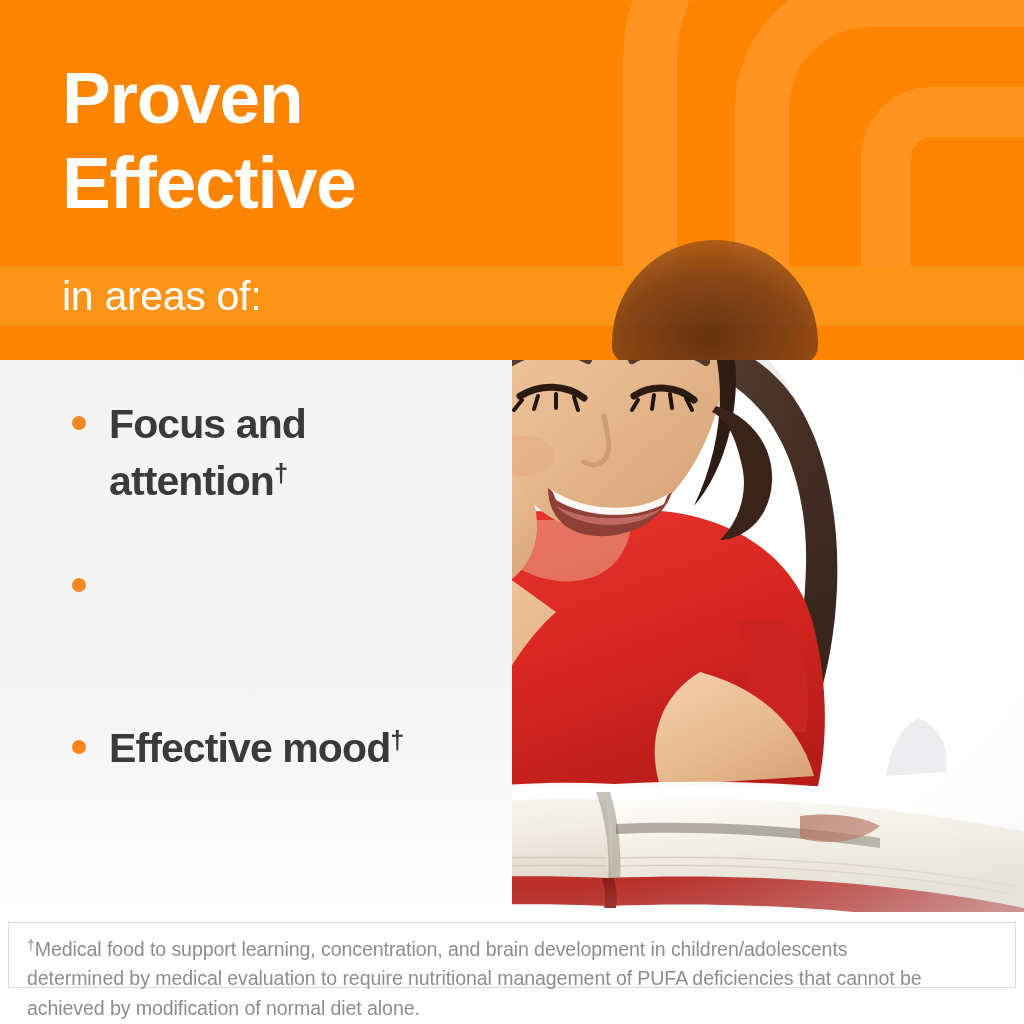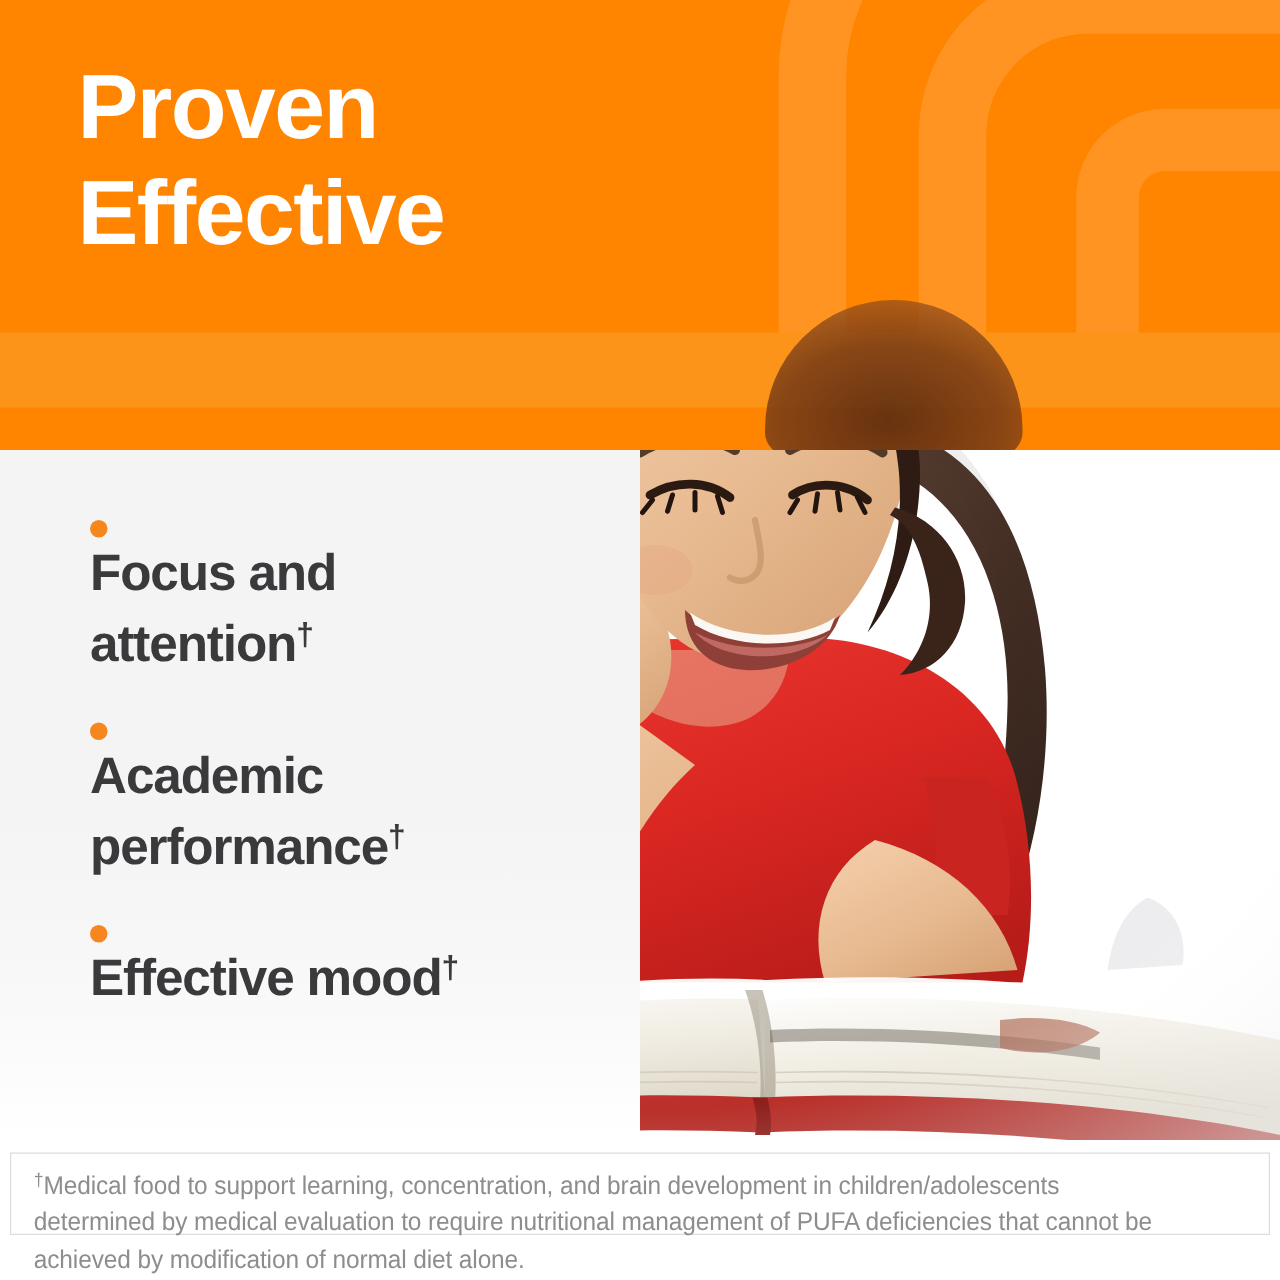--- a/index.html
+++ b/index.html
@@ -44,21 +44,21 @@
     left: 540px;
     top: -120px;
     width: 620px;
     height: 560px;
     display: block;
   }
 
   .headline {
     position: absolute;
     left: 62px;
-    top: 44px;
+    top: 56px;
     width: 620px;
     color: #ffffff;
     font-size: 73px;
     font-weight: 700;
     line-height: 1.16;
     letter-spacing: -1.2px;
     white-space: pre-line;
   }
 
   .subband {
@@ -121,21 +121,20 @@
     top: 360px;
     width: 512px;
   }
 
   .bullet-row {
     position: absolute;
     left: 72px;
     width: 440px;
     display: flex;
     align-items: flex-start;
-    flex-direction: column;
   }
   .bullet-row.b1 { top: 36px; }
   .bullet-row.b2 { top: 198px; }
   .bullet-row.b3 { top: 360px; }
 
   .dot {
     flex: 0 0 auto;
     width: 14px;
     height: 14px;
     border-radius: 50%;
@@ -219,20 +218,21 @@
           <path d="M600 120 H330 A108 108 0 0 0 222 228 V430" stroke-width="54"></path>
           <path d="M600 232 H392 A46 46 0 0 0 346 278 V430" stroke-width="50"></path>
         </g>
       </svg>
     </div>
 
     <div class="headline">Proven
 Effective</div>
 
     <div class="subband"></div>
+    <div class="subhead">in areas of:</div>
 
     <div class="head-in-band"></div>
   </div>
 
   <div class="content-panel"></div>
 
   <div class="photo">
     <svg class="photo-bleed" viewBox="0 0 1024 700" xmlns="http://www.w3.org/2000/svg">
       <defs>
         <linearGradient id="shirtG" x1="0.25" y1="0.1" x2="0.85" y2="0.95">
@@ -364,22 +364,20 @@
   <div class="bullets">
 
     <div class="bullet-row b1">
       <span class="dot"></span>
       <span class="bullet-text"><span>Focus and
 attention</span><span class="dagger">†</span></span>
     </div>
 
     <div class="bullet-row b2">
       <span class="dot"></span>
-      <span class="bullet-text"><span>Academic
-performance</span><span class="dagger">†</span></span>
     </div>
 
     <div class="bullet-row b3">
       <span class="dot"></span>
       <span class="bullet-text"><span>Effective mood</span><span class="dagger">†</span></span>
     </div>
   </div>
 
   <div class="footnote-box">
     <div class="footnote-text"><span class="fn-dagger">†</span><span>Medical food to support learning, concentration, and brain development in children/adolescents determined by medical evaluation to require nutritional management of PUFA deficiencies that cannot be achieved by modification of normal diet alone.</span></div>

